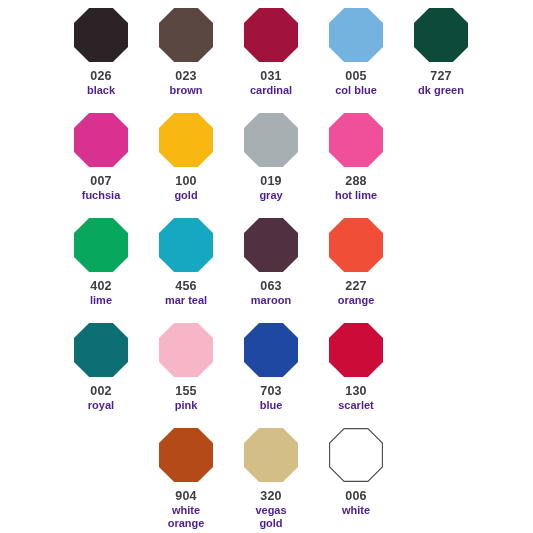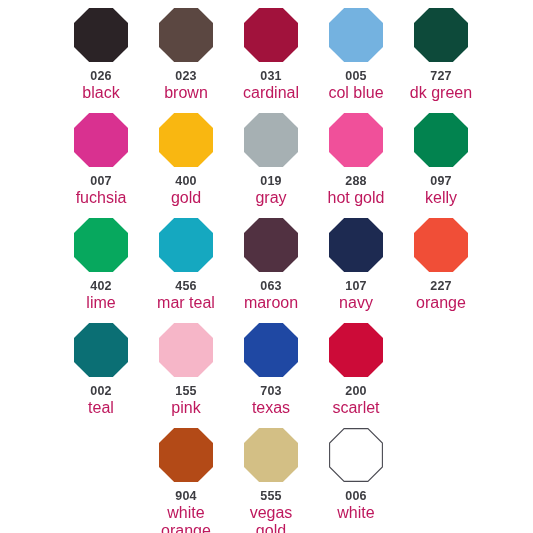--- a/index.html
+++ b/index.html
@@ -69,23 +69,23 @@
     font-size: 12.5px;
     font-weight: bold;
     color: #3d3d42;
     line-height: 1.15;
     text-align: center;
     letter-spacing: 0.2px;
   }
 
   .swatch-name {
     margin-top: 1px;
-    font-size: 16px;
-    font-weight: normal;
-    color: #be185d;
+    font-size: 11px;
+    font-weight: bold;
+    color: #4c1d95;
     line-height: 1.12;
     text-align: center;
     white-space: pre-line;
   }
 </style>
 </head>
 <body>
 
 <div id="swatch-chart">
     <div class="swatch-row">
@@ -116,99 +116,89 @@
       </div>
     </div>
     <div class="swatch-row">
       <div class="swatch-cell">
         <div class="swatch-chip" style="background: rgb(217, 49, 144);"></div>
         <div class="swatch-code">007</div>
         <div class="swatch-name">fuchsia</div>
       </div>
       <div class="swatch-cell">
         <div class="swatch-chip" style="background: rgb(249, 183, 17);"></div>
-        <div class="swatch-code">400</div>
+        <div class="swatch-code">100</div>
         <div class="swatch-name">gold</div>
       </div>
       <div class="swatch-cell">
         <div class="swatch-chip" style="background: rgb(166, 176, 179);"></div>
         <div class="swatch-code">019</div>
         <div class="swatch-name">gray</div>
       </div>
       <div class="swatch-cell">
         <div class="swatch-chip" style="background: rgb(240, 80, 154);"></div>
         <div class="swatch-code">288</div>
-        <div class="swatch-name">hot gold</div>
-      </div>
-      <div class="swatch-cell">
-        <div class="swatch-chip" style="background: rgb(2, 131, 79);"></div>
-        <div class="swatch-code">097</div>
-        <div class="swatch-name">kelly</div>
+        <div class="swatch-name">hot lime</div>
       </div>
     </div>
     <div class="swatch-row">
       <div class="swatch-cell">
         <div class="swatch-chip" style="background: rgb(7, 168, 94);"></div>
         <div class="swatch-code">402</div>
         <div class="swatch-name">lime</div>
       </div>
       <div class="swatch-cell">
         <div class="swatch-chip" style="background: rgb(21, 168, 192);"></div>
         <div class="swatch-code">456</div>
         <div class="swatch-name">mar teal</div>
       </div>
       <div class="swatch-cell">
         <div class="swatch-chip" style="background: rgb(81, 49, 65);"></div>
         <div class="swatch-code">063</div>
         <div class="swatch-name">maroon</div>
       </div>
       <div class="swatch-cell">
-        <div class="swatch-chip" style="background: rgb(29, 42, 81);"></div>
-        <div class="swatch-code">107</div>
-        <div class="swatch-name">navy</div>
-      </div>
-      <div class="swatch-cell">
         <div class="swatch-chip" style="background: rgb(240, 78, 55);"></div>
         <div class="swatch-code">227</div>
         <div class="swatch-name">orange</div>
       </div>
     </div>
     <div class="swatch-row">
       <div class="swatch-cell">
         <div class="swatch-chip" style="background: rgb(11, 111, 116);"></div>
         <div class="swatch-code">002</div>
-        <div class="swatch-name">teal</div>
+        <div class="swatch-name">royal</div>
       </div>
       <div class="swatch-cell">
         <div class="swatch-chip" style="background: rgb(246, 182, 200);"></div>
         <div class="swatch-code">155</div>
         <div class="swatch-name">pink</div>
       </div>
       <div class="swatch-cell">
         <div class="swatch-chip" style="background: rgb(31, 72, 163);"></div>
         <div class="swatch-code">703</div>
-        <div class="swatch-name">texas</div>
+        <div class="swatch-name">blue</div>
       </div>
       <div class="swatch-cell">
         <div class="swatch-chip" style="background: rgb(204, 11, 56);"></div>
-        <div class="swatch-code">200</div>
+        <div class="swatch-code">130</div>
         <div class="swatch-name">scarlet</div>
       </div>
     </div>
     <div class="swatch-row">
       <div class="swatch-cell is-empty"></div>
       <div class="swatch-cell">
         <div class="swatch-chip" style="background: rgb(179, 74, 23);"></div>
         <div class="swatch-code">904</div>
         <div class="swatch-name">white
 orange</div>
       </div>
       <div class="swatch-cell">
         <div class="swatch-chip" style="background: rgb(211, 191, 133);"></div>
-        <div class="swatch-code">555</div>
+        <div class="swatch-code">320</div>
         <div class="swatch-name">vegas
 gold</div>
       </div>
       <div class="swatch-cell">
         <svg class="swatch-chip-outlined" viewBox="0 0 54 54">
           <polygon points="15.1,0.6 38.9,0.6 53.4,15.1 53.4,38.9 38.9,53.4 15.1,53.4 0.6,38.9 0.6,15.1" fill="#ffffff" stroke="#4a4a52" stroke-width="1.1"></polygon>
         </svg>
         <div class="swatch-code">006</div>
         <div class="swatch-name">white</div>
       </div>

